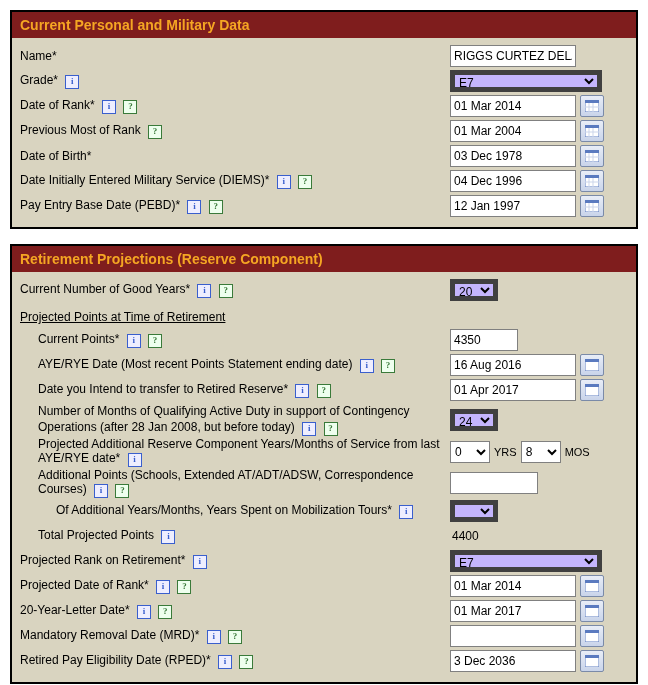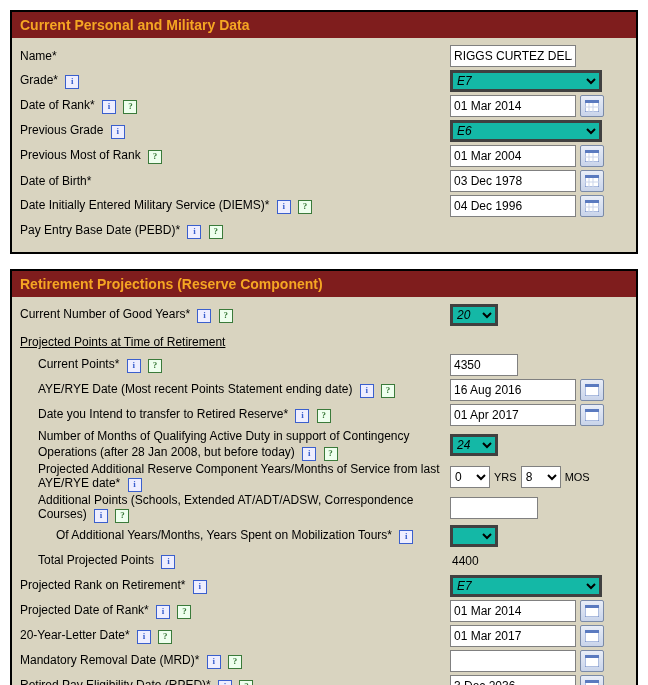--- a/index.html
+++ b/index.html
@@ -45,24 +45,23 @@
     width: 118px;
     height: 18px;
     padding: 1px 3px;
     border: 1px solid #808080;
     font-size: 12px;
     font-family: Arial, sans-serif;
   }
   .input-cell select {
     width: 152px;
     height: 22px;
-    border: 3px solid #404040;
+    border: 5px solid #404040;
     font-size: 12px;
-    background: #14b8a6;
-    font-style: italic;
+    background: #c4b5fd;
   }
   .input-cell select.small {
     width: 48px;
   }
   .cal-btn {
     width: 22px;
     height: 20px;
     margin-left: 4px;
     border: 1px solid #7a8aa8;
     background: linear-gradient(#e8edf7,#c9d4ea);
@@ -155,29 +154,20 @@
               <rect x="0" y="0" width="14" height="12" fill="#fff" stroke="#5a7abf"></rect>
               <rect x="0" y="0" width="14" height="3" fill="#5a7abf"></rect>
               <line x1="4" y1="3" x2="4" y2="12" stroke="#cbd5ea"></line>
               <line x1="8" y1="3" x2="8" y2="12" stroke="#cbd5ea"></line>
               <line x1="0" y1="7" x2="14" y2="7" stroke="#cbd5ea"></line>
             </svg>
           </span>
       </div>
     </div>
 
-    <div class="row">
-      <div class="label-cell">
-        <span>Previous Grade</span>
-        <span class="info-icon">i</span>
-      </div>
-      <div class="input-cell">
-        <select><option>E6</option></select>
-      </div>
-    </div>
 
     <div class="row">
       <div class="label-cell">
         <span>Previous Most of Rank</span>
         <span class="help-icon">?</span>
       </div>
       <div class="input-cell">
         <input type="text" value="01 Mar 2004" style="">
         <span class="cal-btn">
             <svg width="14" height="12">
@@ -225,20 +215,32 @@
             </svg>
           </span>
       </div>
     </div>
 
     <div class="row">
       <div class="label-cell">
         <span>Pay Entry Base Date (PEBD)*</span>
         <span class="info-icon">i</span>
         <span class="help-icon">?</span>
+      </div>
+      <div class="input-cell">
+        <input type="text" value="12 Jan 1997" style="">
+        <span class="cal-btn">
+            <svg width="14" height="12">
+              <rect x="0" y="0" width="14" height="12" fill="#fff" stroke="#5a7abf"></rect>
+              <rect x="0" y="0" width="14" height="3" fill="#5a7abf"></rect>
+              <line x1="4" y1="3" x2="4" y2="12" stroke="#cbd5ea"></line>
+              <line x1="8" y1="3" x2="8" y2="12" stroke="#cbd5ea"></line>
+              <line x1="0" y1="7" x2="14" y2="7" stroke="#cbd5ea"></line>
+            </svg>
+          </span>
       </div>
     </div>
 
   </div>
 </div>
 
 <div class="panel">
   <div class="panel-header">Retirement Projections (Reserve Component)</div>
   <div class="panel-body">
 

